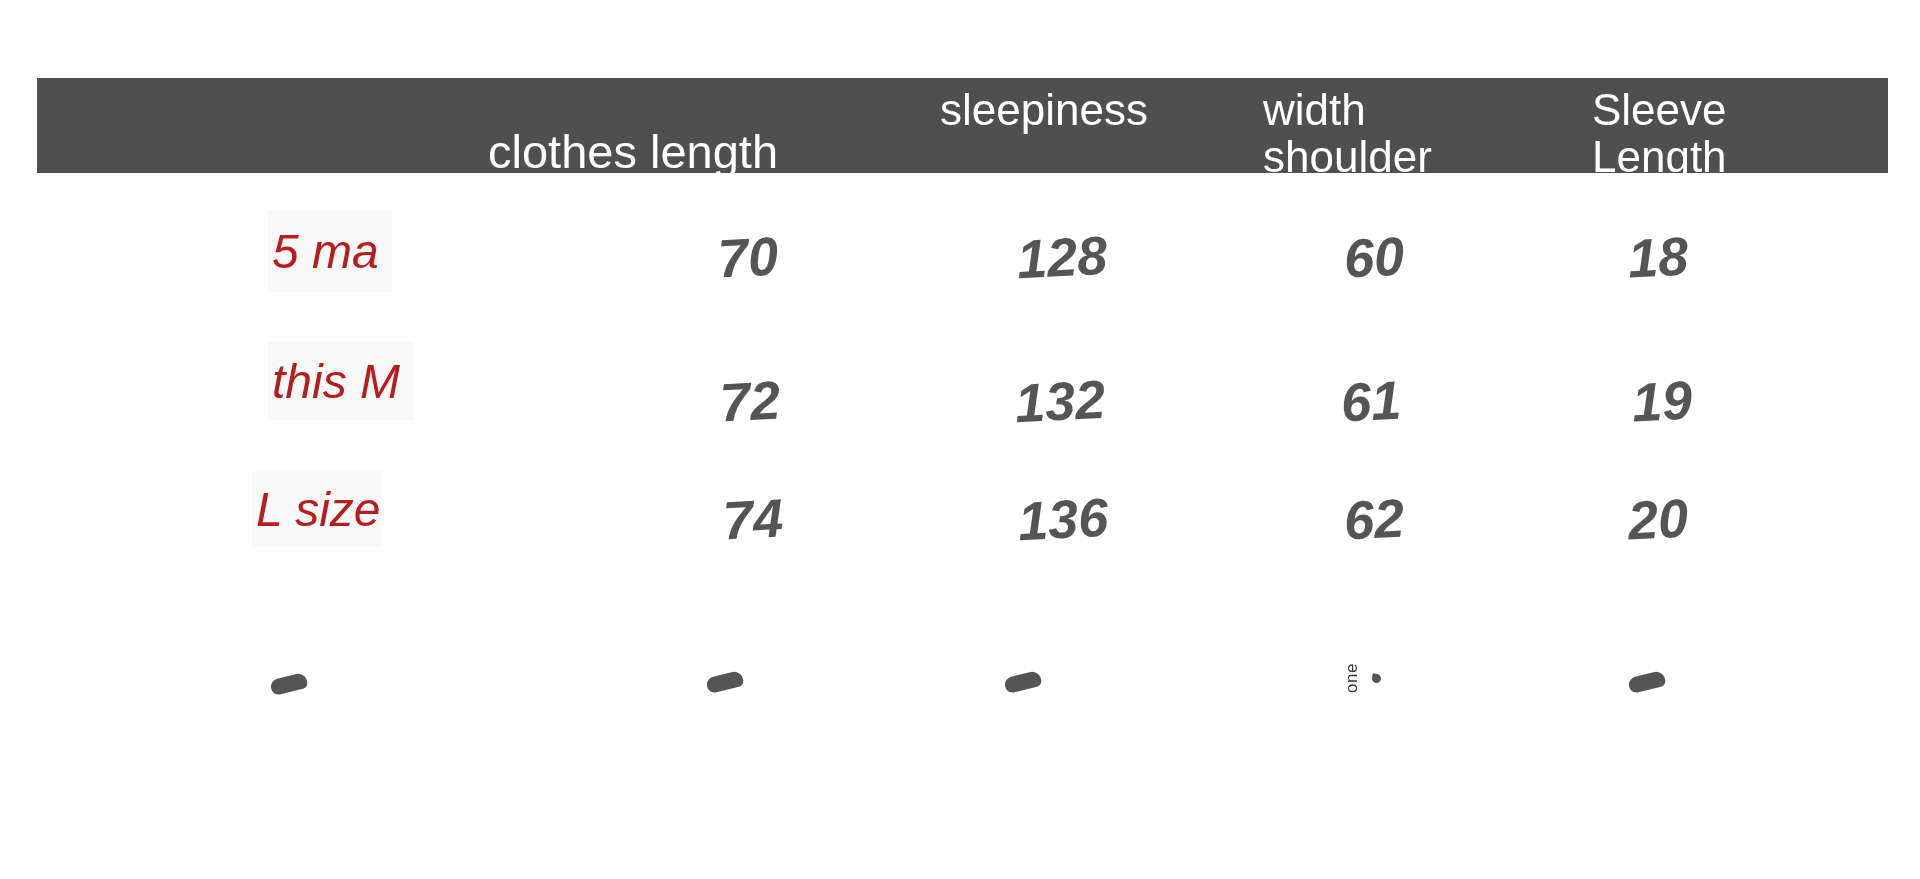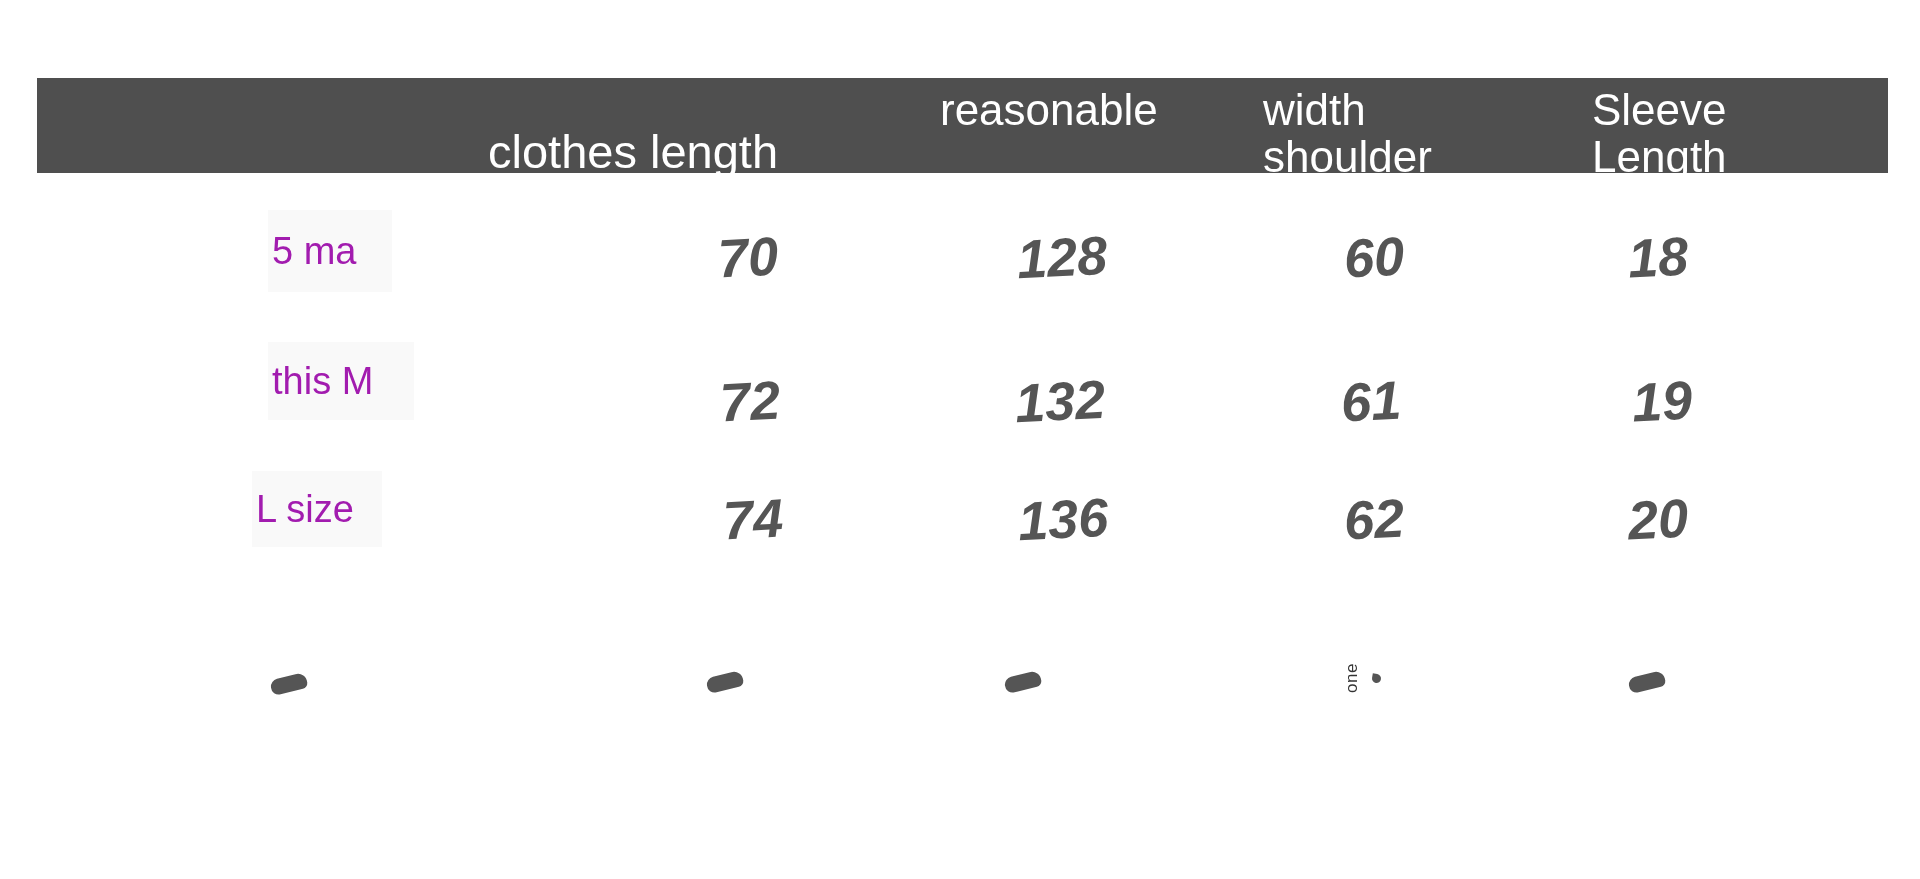--- a/index.html
+++ b/index.html
@@ -38,24 +38,25 @@
   }
   .hdr-multi span{display:block;}
 
   
   .label-box{
     position:absolute;
     background:#f9f9f9;
     display:flex; align-items:center;
   }
   .row-label{
-    font-size:38px;
-    color:#a21caf;
+    font-size:48px;
+    color:#b91c1c;
     white-space:nowrap;
     padding-left:4px;
+    font-style:italic;
   }
   .num{
     position:absolute;
     transform:translate(-50%,-50%) rotate(-3deg);
     font-size:54px;
     font-weight:700;
     font-style:italic;
     color:#555555;
     white-space:nowrap;
   }
@@ -97,21 +98,21 @@
 </head>
 <body>
 
 <div class="canvas">
 
   <div class="header-bar">
     <div class="hdr hdr-single" style="left:451px;align-items:flex-end;">
       <span>clothes length</span>
     </div>
     <div class="hdr hdr-multi" style="left:903px;">
-      <span>reasonable</span>
+      <span>sleepiness</span>
     </div>
     <div class="hdr hdr-multi" style="left:1226px;">
       <span>width</span>
       <span>shoulder</span>
     </div>
     <div class="hdr hdr-multi" style="left:1555px;">
       <span>Sleeve</span>
       <span>Length</span>
     </div>
   </div>

